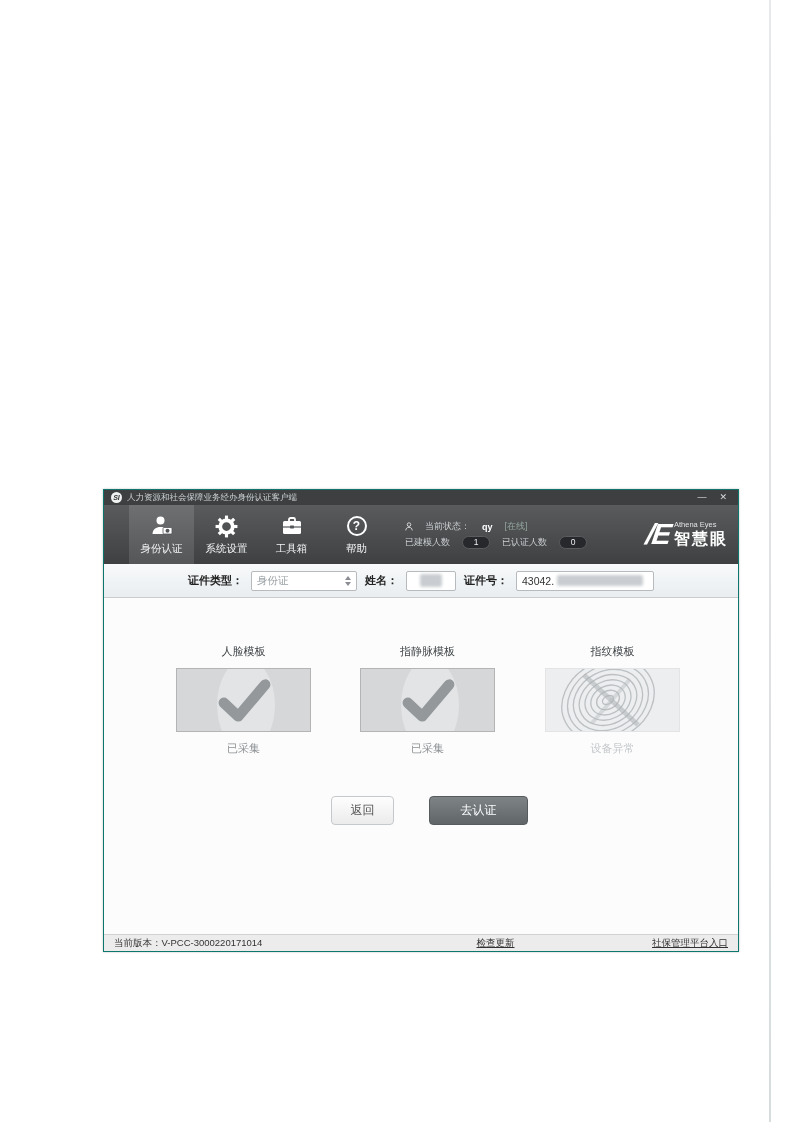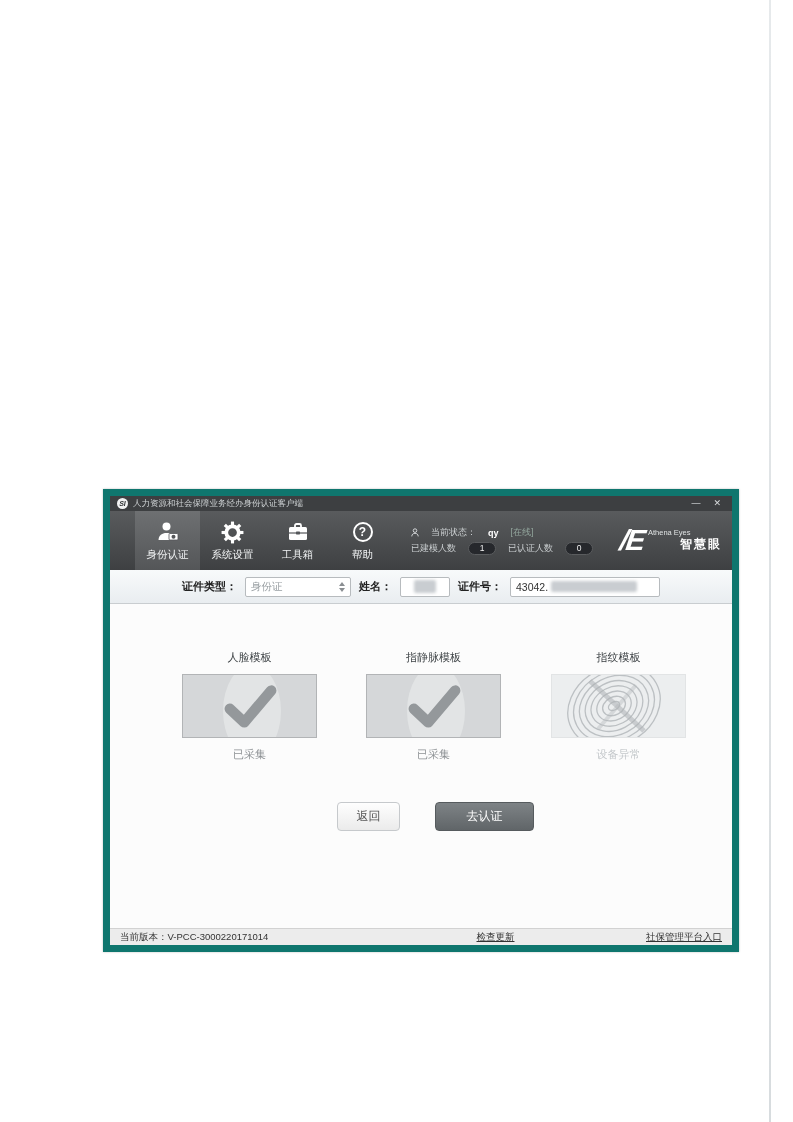--- a/index.html
+++ b/index.html
@@ -11,21 +11,21 @@
   
   .doc{position:absolute;left:97px;top:86px;width:602px;color:#26303a;
        font-family:"Liberation Serif",serif;}
   .doc h1{font-size:21px;font-weight:bold;text-align:center;margin:0 0 14px 0;letter-spacing:1px;}
   .doc p{margin:0;font-size:20.5px;line-height:43px;text-indent:2em;}
   .doc p.step{font-weight:bold;}
   .doc p.body{text-align:justify;}
 
   
   .app{position:absolute;left:103px;top:489px;width:636px;height:463px;box-sizing:border-box;
-       border:7px solid #0f766e;background:#fbfcfc;box-shadow:0 0 2px rgba(0,0,0,.25);}
+       border:1px solid #0f766e;background:#fbfcfc;box-shadow:0 0 2px rgba(0,0,0,.25);}
 
   .titlebar{height:15px;background:#3d3f41;display:flex;align-items:center;padding:0 7px;gap:5px;}
   .app-logo{width:11px;height:11px;border-radius:50%;background:#f1f2f2;color:#2e3032;
        font-size:7px;font-weight:bold;font-style:italic;display:flex;align-items:center;justify-content:center;flex:none;}
   .app-title{color:#cfd3d5;font-size:8.5px;flex:1;white-space:nowrap;overflow:hidden;}
   .win-btn{color:#d8dbdd;font-size:9px;line-height:1;padding:0 4px;cursor:default;}
 
   .navbar{height:59px;background:linear-gradient(#595b5d,#3e4042);display:flex;align-items:stretch;padding-left:25px;}
   .nav-item{width:65px;display:flex;flex-direction:column;align-items:center;justify-content:center;
        gap:3px;color:#f2f4f5;font-size:10.5px;flex:none;}
@@ -39,35 +39,35 @@
   .status-row{display:flex;align-items:center;gap:12px;}
   .status-user{color:#fff;font-weight:bold;}
   .status-state{color:#93a69d;}
   .pill{background:#26282c;border:1px solid #5a5c5e;border-radius:7px;min-width:16px;text-align:center;
        color:#f0f0f0;padding:0 5px;font-size:8.5px;line-height:11px;}
 
   .brand{margin-left:auto;display:flex;align-items:center;gap:5px;padding-right:10px;color:#fff;}
   .brand-mark{font-size:29px;font-weight:bold;font-style:italic;letter-spacing:-2px;transform:skewX(-8deg);}
   .brand-text{display:flex;flex-direction:column;line-height:1.15;}
   .brand-en{font-size:7.5px;color:#dfe2e3;}
-  .brand-cn{font-size:12px;font-weight:bold;letter-spacing:2px;margin-left:32px;}
+  .brand-cn{font-size:16px;font-weight:bold;letter-spacing:2px;}
 
   .formbar{height:33px;background:linear-gradient(#f8fafb,#e9edf0);border-bottom:1px solid #c9cdd0;
        display:flex;align-items:center;justify-content:center;gap:8px;font-size:11px;color:#222;}
   .form-label{font-weight:bold;}
   .select{width:106px;height:20px;background:#fff;border:1px solid #b7bbbe;border-radius:2px;
        display:flex;align-items:center;justify-content:space-between;padding:0 5px;color:#9aa0a4;
        font-size:10.5px;box-sizing:border-box;}
   .updown{display:flex;flex-direction:column;gap:2px;}
   .tri-up{width:0;height:0;border-left:3px solid transparent;border-right:3px solid transparent;border-bottom:4px solid #8a8e92;}
   .tri-down{width:0;height:0;border-left:3px solid transparent;border-right:3px solid transparent;border-top:4px solid #8a8e92;}
   .input{height:20px;background:#fff;border:1px solid #b7bbbe;border-radius:2px;display:flex;
        align-items:center;padding:0 5px;font-size:10.5px;color:#333;box-sizing:border-box;}
   .input.name{width:50px;justify-content:center;}
-  .input.certno{width:150px;gap:3px;}
+  .input.certno{width:138px;gap:3px;}
   .smudge{background:#c9cdd1;filter:blur(1.5px);border-radius:2px;}
   .name-smudge{width:22px;height:13px;}
   .cert-smudge{width:86px;height:11px;}
 
   .content{position:relative;height:338px;background:#fcfcfc;}
   .panel{position:absolute;top:46px;width:135px;text-align:center;}
   .panel.p1{left:72px;}.panel.p2{left:256px;}.panel.p3{left:441px;}
   .panel-title{font-size:11px;color:#3c4144;margin-bottom:9px;}
   .panel-box{width:135px;height:64px;background:#d5d7d9;border:1px solid #b2b4b6;box-sizing:border-box;
        display:flex;align-items:center;justify-content:center;position:relative;overflow:hidden;}

